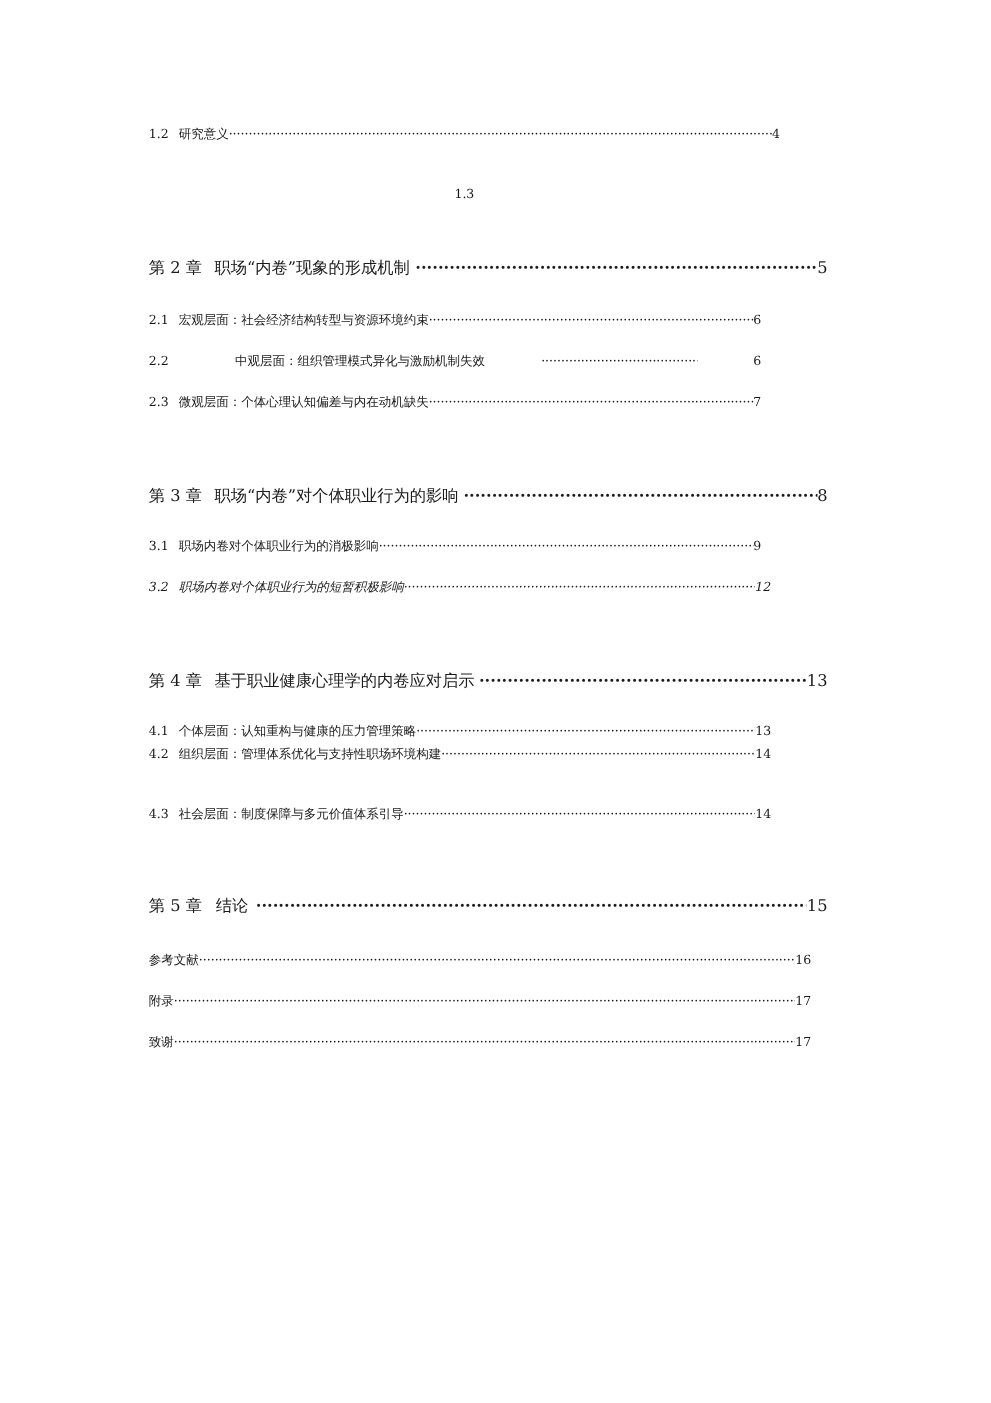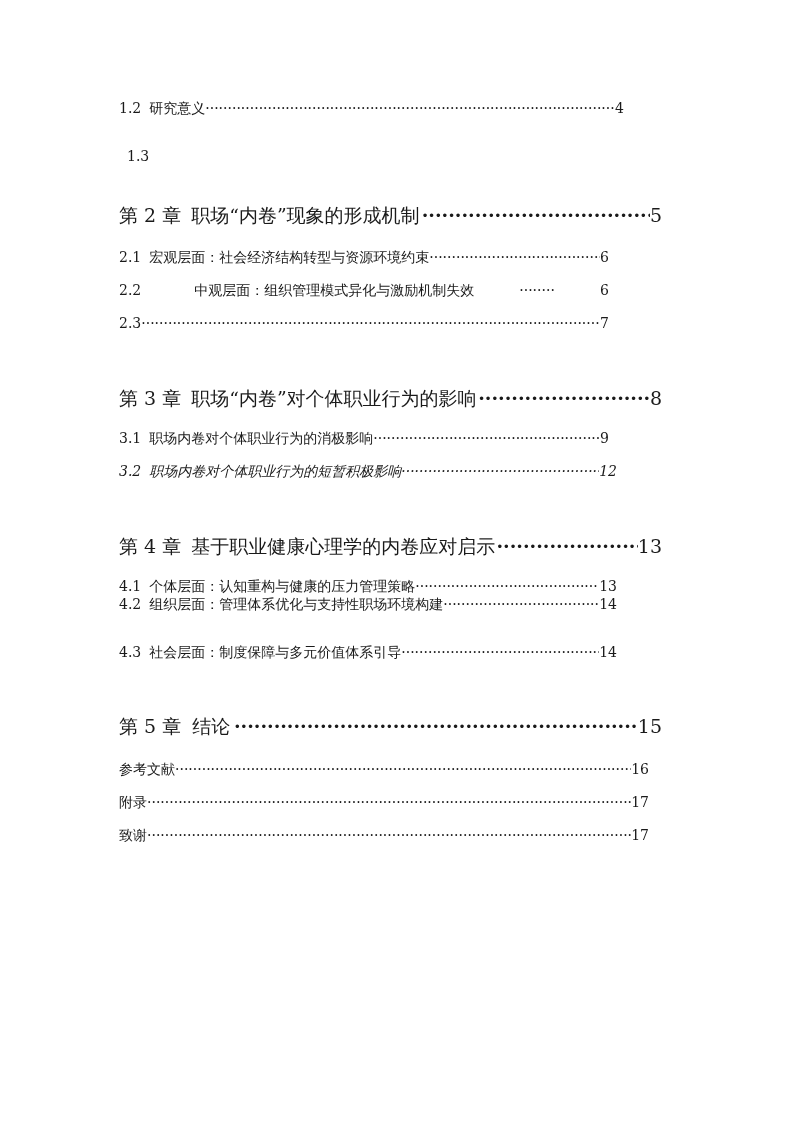--- a/index.html
+++ b/index.html
@@ -39,26 +39,27 @@
       letter-spacing: 0;
       color: #1a1a1a;
     }
     .entry .leader::before {
       content: "··································································································································································································";
     }
     .entry .page {
       flex: 0 0 auto;
     }
     .entry.sub {
-      font-size: 14px;
+      font-size: 10px;
       height: 20px;
       line-height: 20px;
+      align-items: center;
     }
     .entry.chapter {
-      font-size: 19px;
+      font-size: 13px;
       height: 26px;
       line-height: 26px;
     }
     .entry.chapter .leader {
       font-weight: bold;
     }
     .entry.chapter .gap {
       display: inline-block;
       width: 12px;
     }
@@ -99,20 +100,21 @@
 
   <div class="entry sub" style="top:280px; width:490px;gap:45px;">
     <span class="label">2.2</span>
     <span class="label" style="margin-left:8px">中观层面：组织管理模式异化与激励机制失效</span>
     <span class="leader"></span>
     <span class="page">6</span>
   </div>
 
   <div class="entry sub" style="top:313px; width:490px;">
     <span class="label">2.3</span>
+    <span class="label" style="margin-left:8px">微观层面：个体心理认知偏差与内在动机缺失</span>
     <span class="leader"></span>
     <span class="page">7</span>
   </div>
 
   <div class="entry chapter" style="top:385px; width:543px;">
     <span class="label">第 3 章</span>
     <span class="label" style="margin-left:10px">职场“内卷”对个体职业行为的影响</span>
     <span class="gap"></span>
     <span class="leader"></span>
     <span class="page">8</span>

